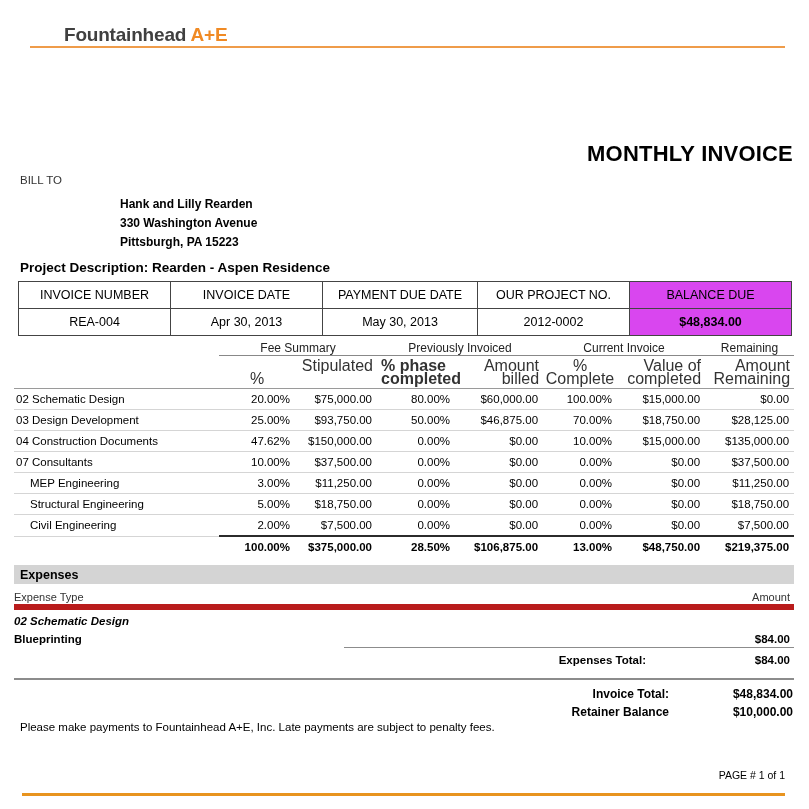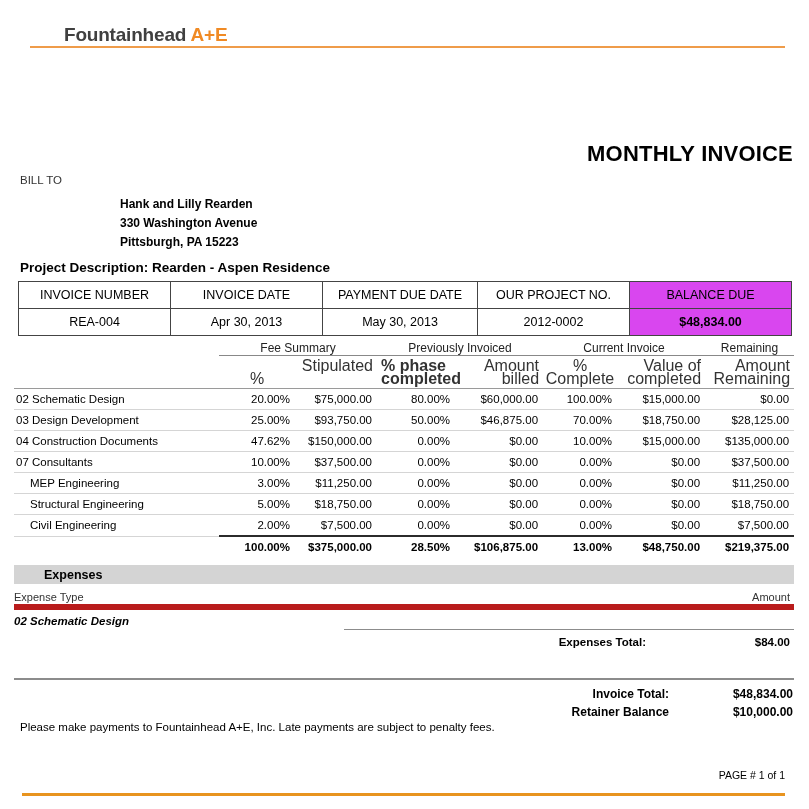--- a/index.html
+++ b/index.html
@@ -172,21 +172,20 @@
     width: 780px;
     height: 19px;
     background: #d4d4d4;
   }
   .exp-bar span {
     position: absolute;
     left: 6px;
     top: 3px;
     font-size: 12.5px;
     font-weight: bold;
-    margin-left: 24px;
   }
   .exp-table {
     position: absolute;
     left: 14px;
     top: 589px;
     width: 780px;
     border-collapse: collapse;
     table-layout: fixed;
     font-size: 11.5px;
   }
@@ -453,20 +452,24 @@
       <col style="width:140px">
   </colgroup>
   <tbody>
     <tr class="exp-head">
       <td colspan="2">Expense Type</td>
       <td class="right">Amount</td>
     </tr>
     <tr class="exp-phase">
       <td colspan="3">02 Schematic Design</td>
     </tr>
+    <tr class="exp-item">
+      <td colspan="2">Blueprinting</td>
+      <td class="right">$84.00</td>
+    </tr>
     <tr class="exp-total">
       <td class="noline"></td>
       <td class="lbl">Expenses Total:</td>
       <td>$84.00</td>
     </tr>
   </tbody>
 </table>
 
 <div class="exp-closeline"></div>
 

